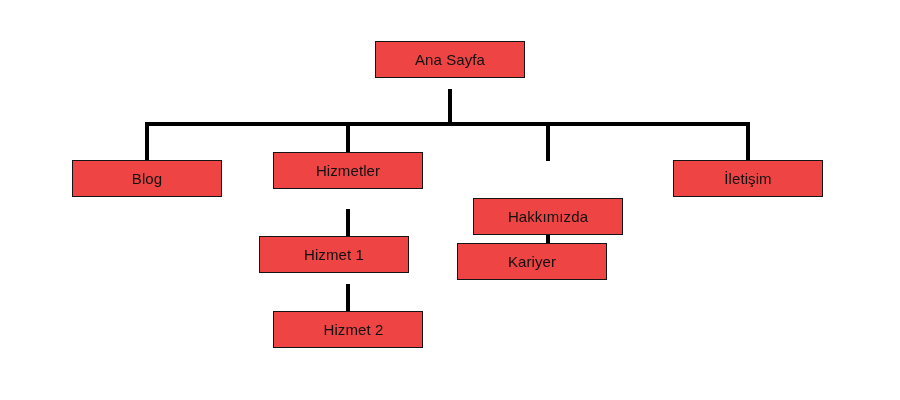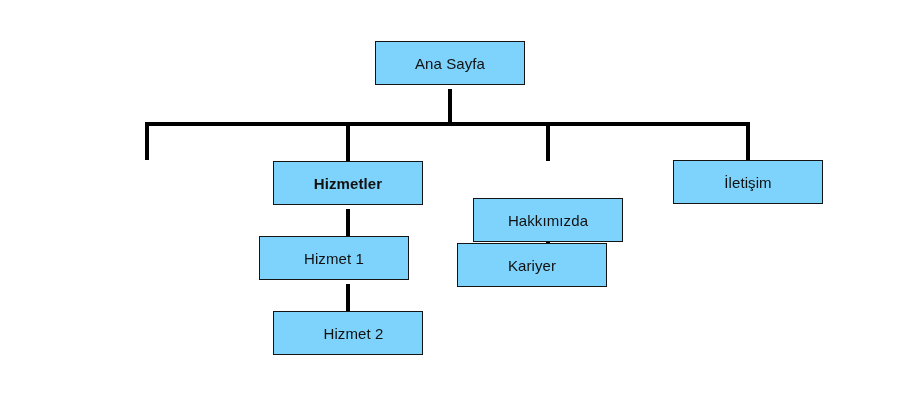--- a/index.html
+++ b/index.html
@@ -11,42 +11,42 @@
     position: relative;
     width: 900px;
     height: 400px;
     background: #ffffff;
     overflow: hidden;
     font-family: "Liberation Sans", "DejaVu Sans", sans-serif;
   }
   .node {
     position: absolute;
     width: 150px;
-    height: 44px;
-    background: #7dd3fc;
+    height: 37px;
+    background: #ef4444;
     border: 1.4px solid #141414;
     box-sizing: border-box;
     display: flex;
     align-items: center;
     justify-content: center;
   }
   .node .label {
     font-size: 15px;
     color: #111111;
     white-space: nowrap;
     letter-spacing: 0.1px;
   }
   .edge {
     position: absolute;
     background: #000000;
   }
   
   .n-ana        { left: 375px; top: 41px;  }
   .n-blog       { left: 72px;  top: 160px; }
-  .n-hizmetler  { left: 273px; top: 161px; font-weight: bold; }
+  .n-hizmetler  { left: 273px; top: 152px; }
   .n-hakkimizda { left: 473px; top: 161px; margin-top: 37px; }
   .n-iletisim   { left: 673px; top: 160px; }
   .n-hizmet1    { left: 259px; top: 236px; }
   .n-hizmet2    { left: 273px; top: 311px; padding-left: 11px; }
   .n-kariyer    { left: 457px; top: 243px; }
   
   .e-trunk      { left: 145px; top: 122px; width: 605px; height: 4px; }
   .e-ana-drop   { left: 448px; top: 89px;  width: 4px;  height: 37px; }
   .e-blog-drop  { left: 145px; top: 122px; width: 4px;  height: 38px; }
   .e-hizm-drop  { left: 346px; top: 122px; width: 4px;  height: 39px; }
@@ -68,20 +68,23 @@
   <div class="edge e-hakk-drop"></div>
   <div class="edge e-ilet-drop"></div>
   <div class="edge e-hizm-h1"></div>
   <div class="edge e-h1-h2"></div>
   <div class="edge e-hakk-kar"></div>
 
   <div class="node n-ana">
     <span class="label">Ana Sayfa</span>
   </div>
 
+  <div class="node n-blog">
+    <span class="label">Blog</span>
+  </div>
 
   <div class="node n-hizmetler">
     <span class="label">Hizmetler</span>
   </div>
 
   <div class="node n-hakkimizda">
     <span class="label">Hakkımızda</span>
   </div>
 
   <div class="node n-iletisim">

